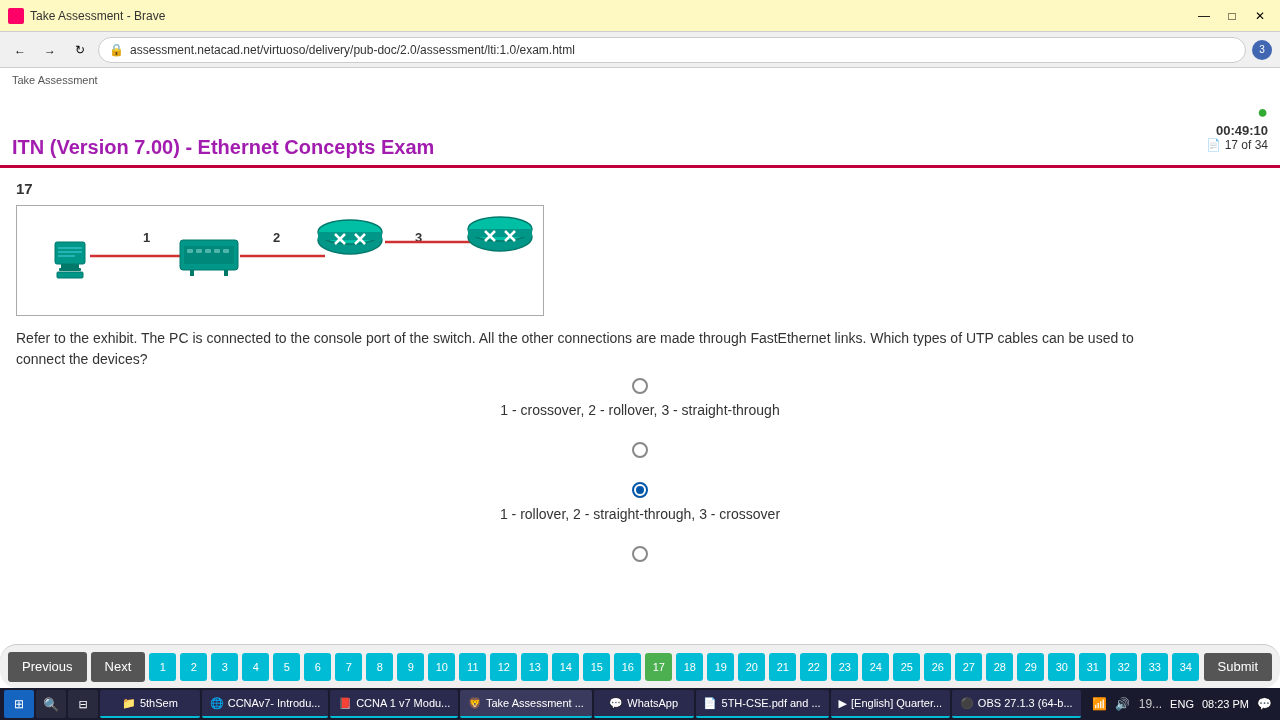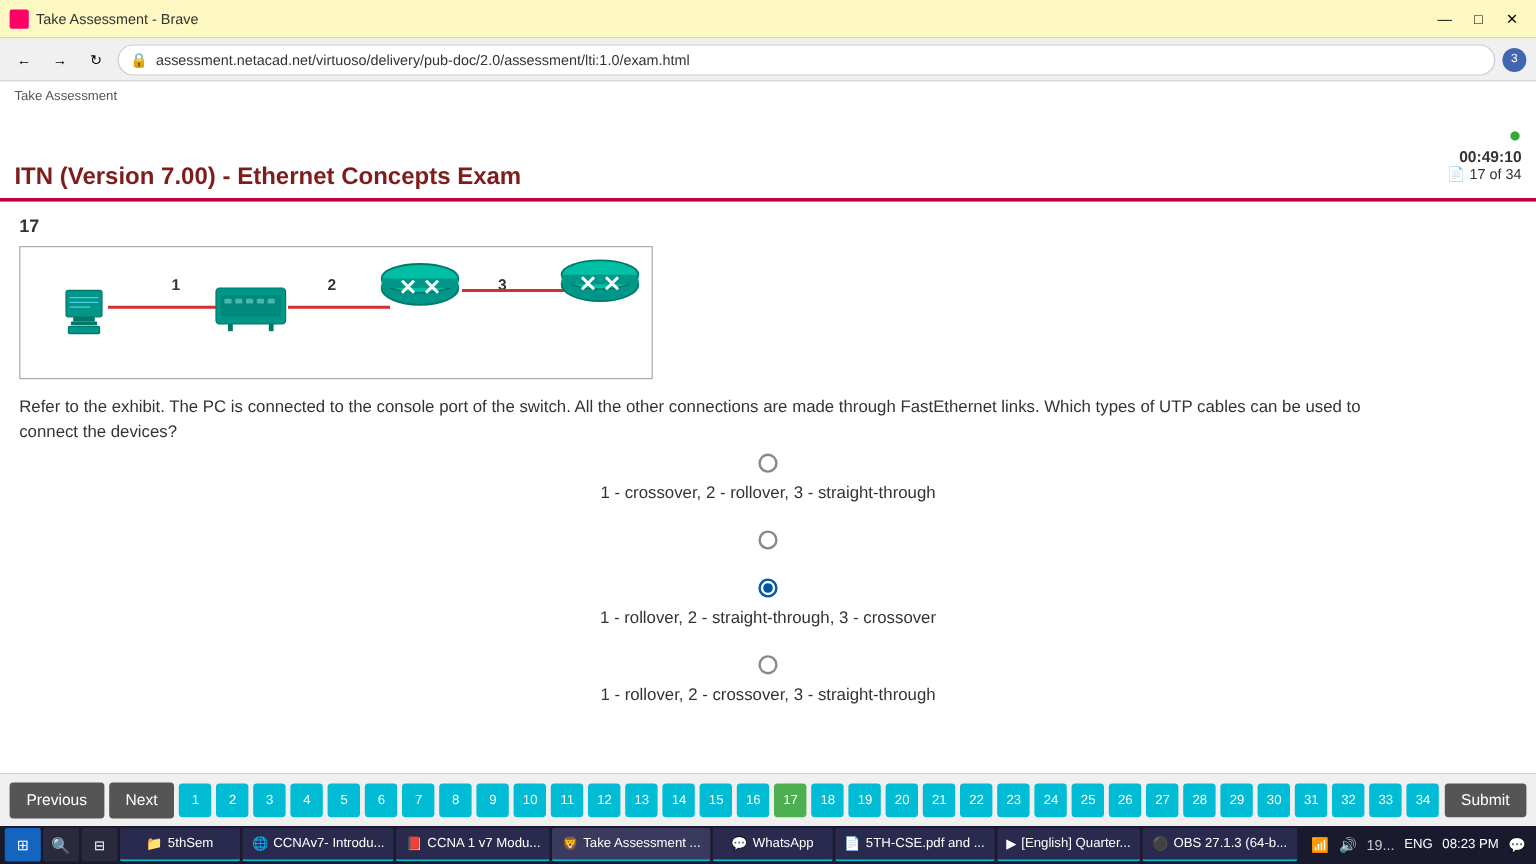--- a/index.html
+++ b/index.html
@@ -81,21 +81,21 @@
       font-size: 11px;
       color: #555;
       margin-bottom: 2px;
     }
     .page-title-row {
       display: flex;
       align-items: center;
       justify-content: space-between;
     }
     .page-title {
-      color: #7f1d1d;
+      color: #a21caf;
       font-size: 20px;
       font-weight: bold;
       padding-bottom: 6px;
       margin-top: 48px;
     }
     .timer-section {
       display: flex;
       flex-direction: column;
       align-items: flex-end;
     }
@@ -180,20 +180,21 @@
       bottom: 32px;
       left: 0;
       right: 0;
       height: 44px;
       background: #f0f0f0;
       display: flex;
       align-items: center;
       padding: 0 8px;
       gap: 4px;
       border-top: 1px solid #ccc;
+      border-radius: 17px;
     }
     .nav-prev-btn, .nav-next-btn {
       background: #555;
       color: #fff;
       border: none;
       padding: 6px 14px;
       border-radius: 3px;
       font-size: 13px;
       cursor: pointer;
       height: 30px;
@@ -417,21 +418,20 @@
     </div>
     <div class="answer-option">
       <div class="radio-btn"></div>
     </div>
     <div class="answer-option">
       <div class="radio-btn selected"></div>
       <label class="option-label">1 - rollover, 2 - straight-through, 3 - crossover</label>
     </div>
     <div class="answer-option">
       <div class="radio-btn"></div>
-      <label class="option-label">1 - rollover, 2 - crossover, 3 - straight-through</label>
     </div>
   </div>
 </div>
 
 <div class="bottom-nav">
   <button class="nav-prev-btn">Previous</button>
   <button class="nav-next-btn">Next</button>
 
   <button class="question-num-btn">1</button>
   <button class="question-num-btn">2</button>

